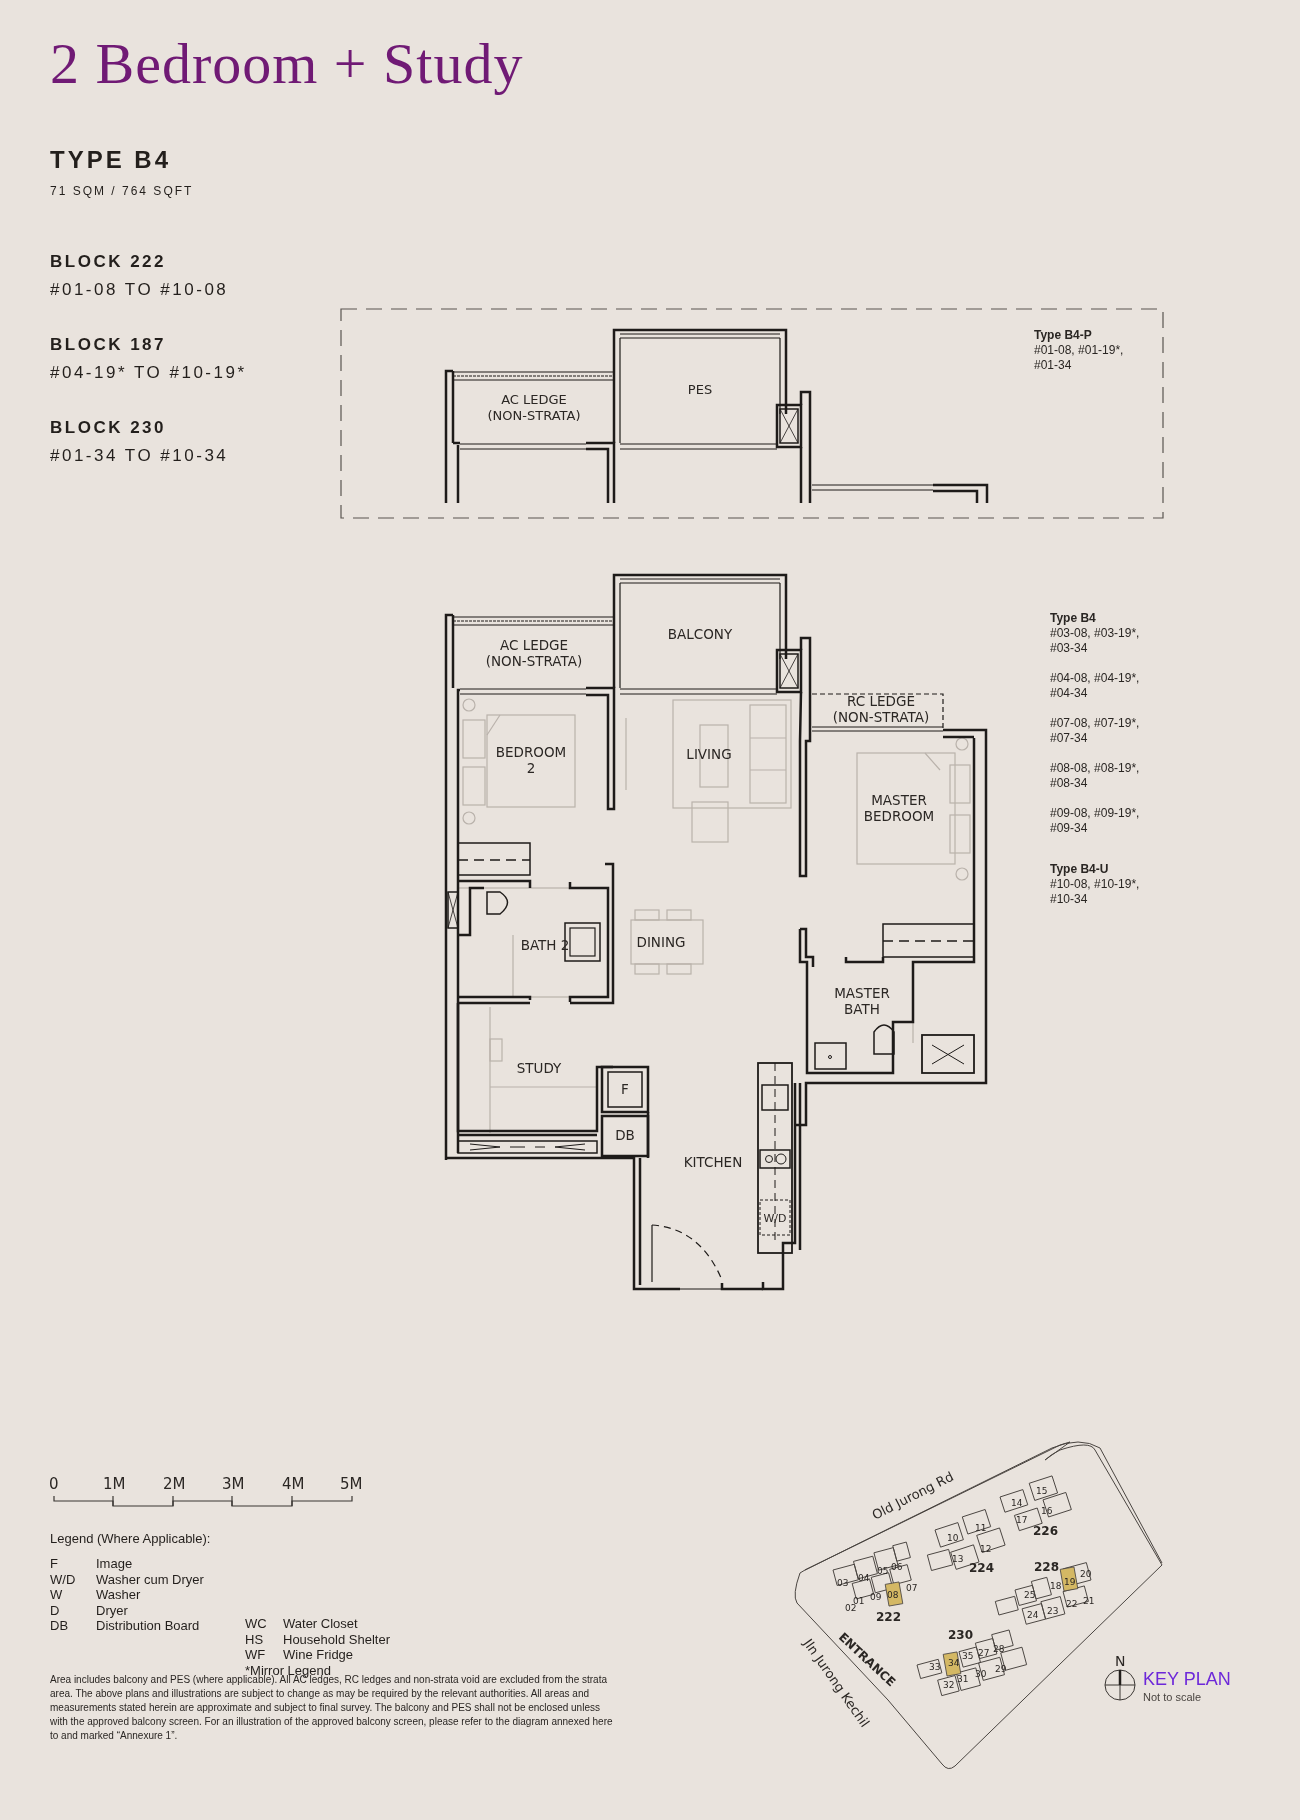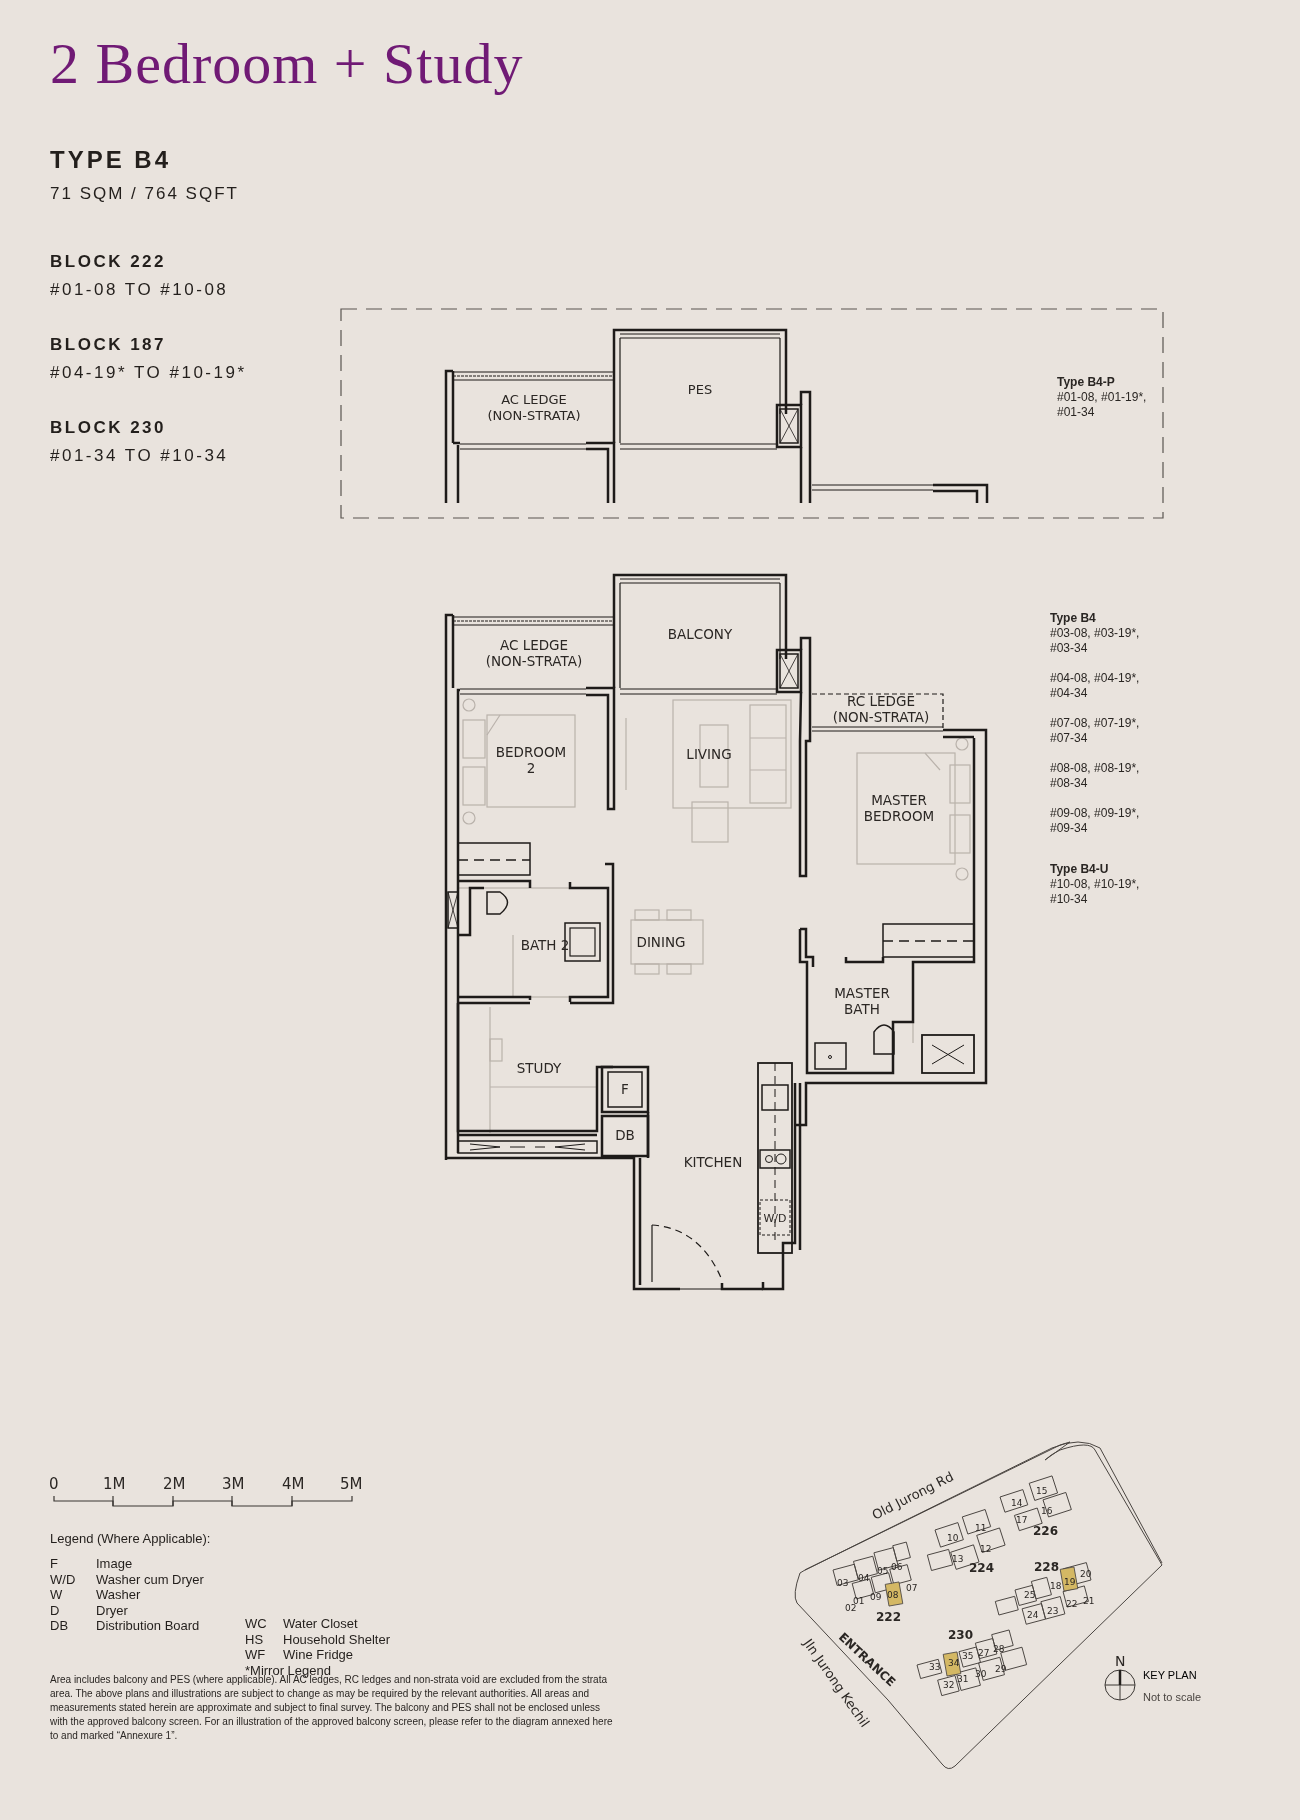--- a/index.html
+++ b/index.html
@@ -7,54 +7,54 @@
       width: 1300px; height: 1820px; position: relative; overflow: hidden;
       background: #e9e3dd; color: #231f1c;
       font-family: "Liberation Sans", sans-serif;
     }
     .abs { position: absolute; }
     .title {
       left: 50px; top: 30px; font-family: Liberation Serif, serif;
       font-size: 58px; letter-spacing: 1px; color: #701a75; white-space: nowrap;
     }
     .type-title { left: 50px; top: 146px; font-size: 24px; font-weight: bold; letter-spacing: 3px; }
-    .type-area { left: 50px; top: 184px; font-size: 17px; letter-spacing: 2px; }
+    .type-area { left: 50px; top: 184px; font-size: 12px; letter-spacing: 2px; }
     .block-name { left: 50px; font-size: 17px; font-weight: bold; letter-spacing: 2.5px; }
     .block-range { left: 50px; font-size: 17px; letter-spacing: 2.5px; }
     .unit-list { font-size: 12px; line-height: 15px; color: #2a2623; }
     .unit-list .type-label { font-weight: bold; }
     .unit-list .grp { margin-bottom: 15px; }
     .unit-list .grp.tight { margin-bottom: 26px; }
     svg text { font-family: "DejaVu Sans", sans-serif; fill: #2b2724; }
     .scale-label { font-size: 15px; }
     .legend-title { left: 50px; top: 1531px; font-size: 13px; }
     .legend-col { font-size: 13px; line-height: 15.5px; }
     .legend-row { display: flex; }
     .legend-row .abbr { width: 46px; }
     .disclaimer {
       left: 50px; top: 1673px; width: 570px; font-size: 10px; line-height: 14px; color: #2a2623;
     }
-    .keyplan-label { left: 1143px; top: 1669px; font-size: 11px; color: #000000; }
+    .keyplan-label { left: 1143px; top: 1669px; font-size: 18px; color: #6d28d9; }
     .keyplan-sub { left: 1143px; top: 1691px; font-size: 11px; color: #4a4541; }
   </style>
 </head>
 <body>
 
 <div class="abs title">2 Bedroom + Study</div>
 <div class="abs type-title">TYPE B4</div>
 <div class="abs type-area">71 SQM / 764 SQFT</div>
 
 <div class="abs block-name" style="top:252px">BLOCK 222</div>
 <div class="abs block-range" style="top:280px">#01-08 TO #10-08</div>
 <div class="abs block-name" style="top:335px">BLOCK 187</div>
 <div class="abs block-range" style="top:363px">#04-19* TO #10-19*</div>
 <div class="abs block-name" style="top:418px">BLOCK 230</div>
 <div class="abs block-range" style="top:446px">#01-34 TO #10-34</div>
 
-<div class="abs unit-list" style="left:1057px; top:328px;margin-top:47px;">
+<div class="abs unit-list" style="left:1034px; top:328px;">
   <div class="type-label">Type B4-P</div>
   <div>#01-08, #01-19*,</div>
   <div>#01-34</div>
 </div>
 
 <div class="abs unit-list" style="left:1050px; top:611px;">
   <div class="type-label">Type B4</div>
   <div class="grp">
     <div>#03-08, #03-19*,</div>
     <div>#03-34</div>

